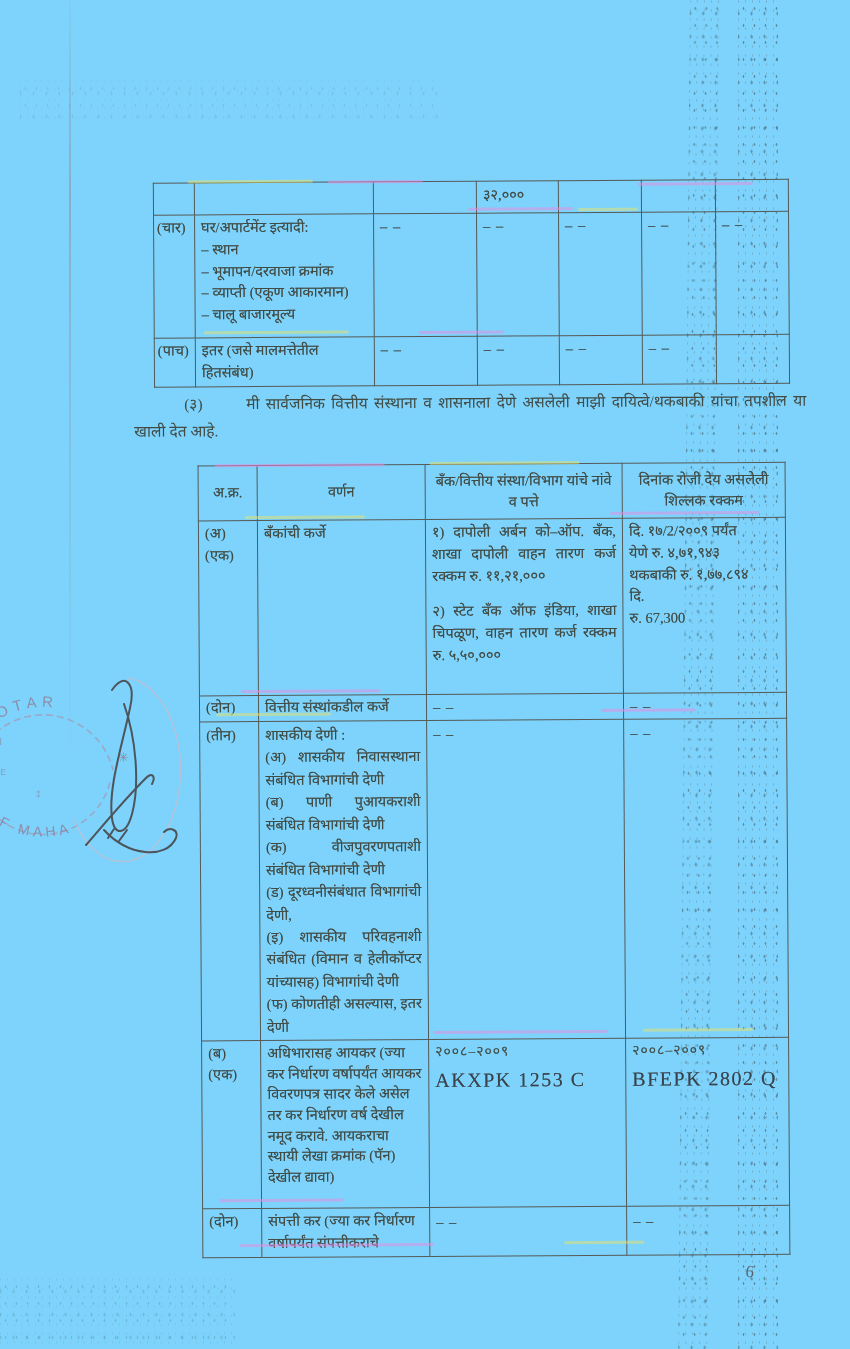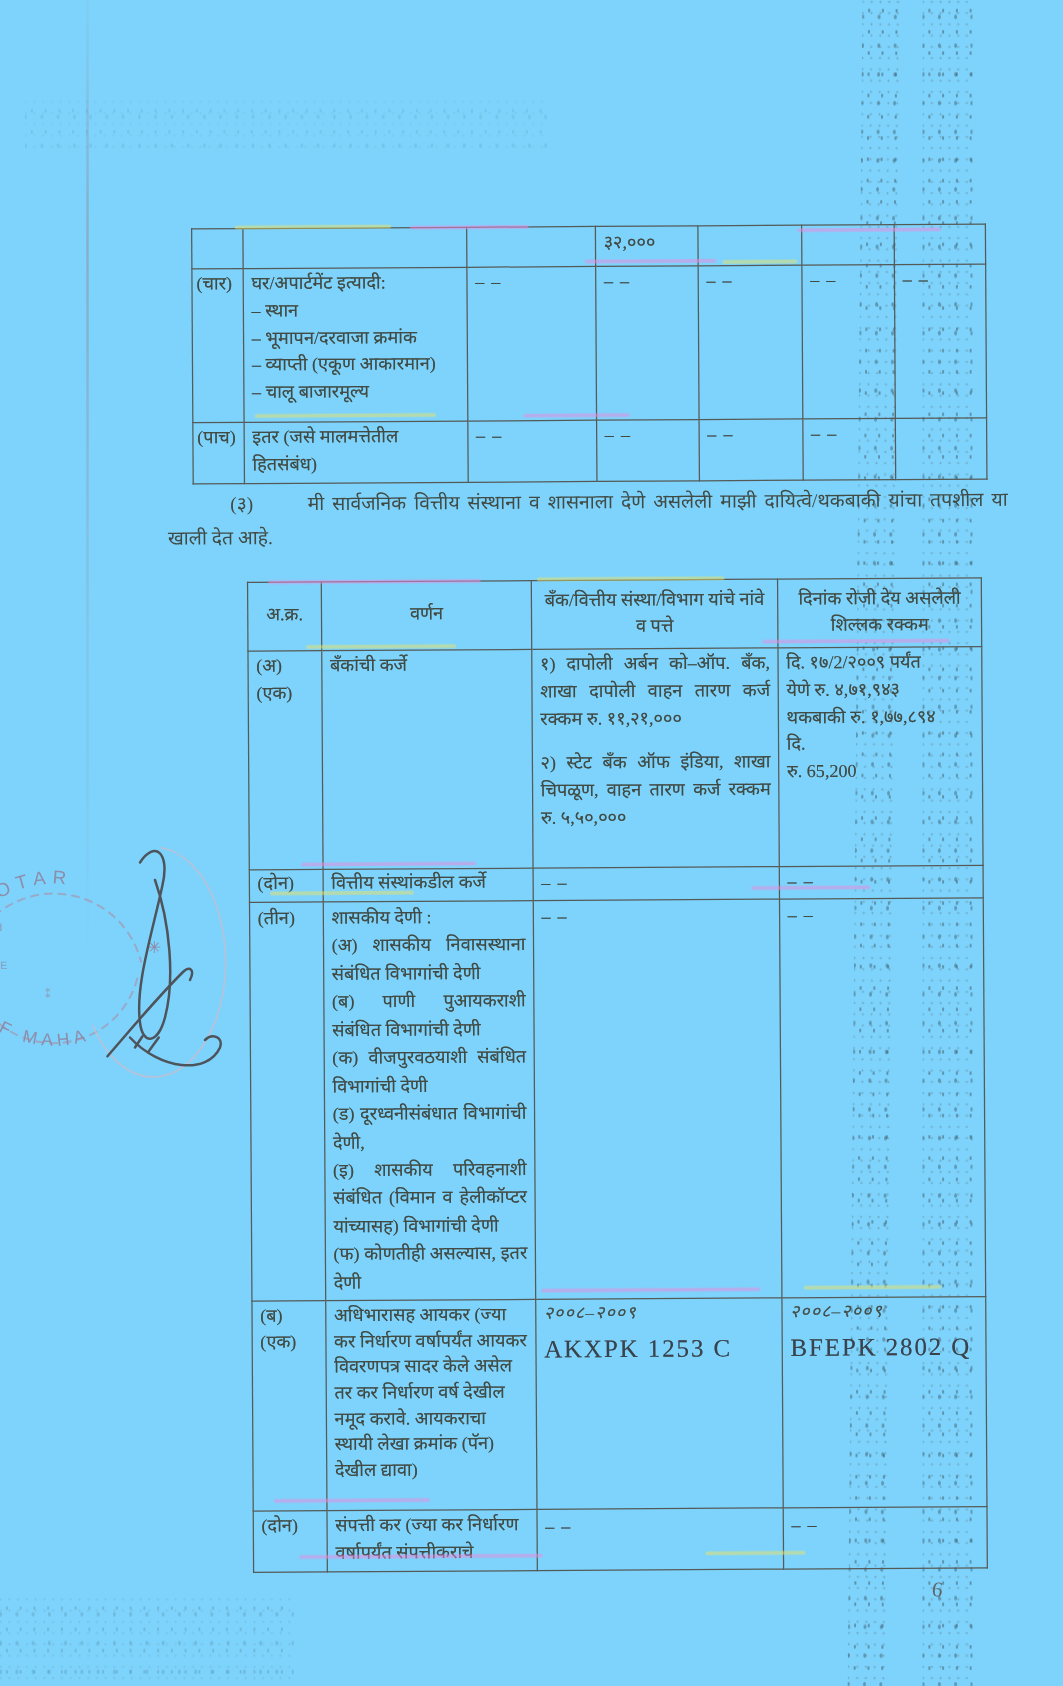--- a/index.html
+++ b/index.html
@@ -47,21 +47,21 @@
   #mainTable .rowC td{height:314px;line-height:1.55;}
   #mainTable .rowD td{height:163px;line-height:1.42;}
   #mainTable .rowE td{height:42px;}
   .entry2{margin-top:14px;}
   .bal-gap{margin-top:26px;}
   .pan{
     font-family:"Liberation Serif","DejaVu Serif",serif;
     font-size:20px;letter-spacing:1.5px;color:#39424d;margin-top:4px;
     white-space:nowrap;
   }
-  .hand-year{font-size:14px;letter-spacing:1px;color:#45504a;font-style:italic;}
+  .hand-year{font-size:14px;letter-spacing:1px;color:#45504a;}
   .sub-line{margin:0;}
   .desc-just{text-align:justify;}
 
   
   .pageno{position:absolute;left:741px;top:1264px;font-size:17px;color:#5f6468;transform:rotate(7deg);}
 
   
   .fr{position:absolute;height:2.5px;border-radius:2px;opacity:.5;filter:blur(.35px);pointer-events:none;}
   .fy{background:#ece464;}
   .fm{background:#ee8ade;}
@@ -175,36 +175,36 @@
         <td>बँकांची कर्जे</td>
         <td>
           <div class="desc-just">१) दापोली अर्बन को–ऑप. बँक, शाखा दापोली वाहन तारण कर्ज रक्कम रु. ११,२१,०००</div>
           <div class="desc-just entry2">२) स्टेट बँक ऑफ इंडिया, शाखा चिपळूण, वाहन तारण कर्ज रक्कम रु. ५,५०,०००</div>
         </td>
         <td>
           <div class="sub-line">दि. १७/2/२००९ पर्यंत</div>
           <div class="sub-line">येणे रु. ४,७१,९४३</div>
           <div class="sub-line">थकबाकी रु. १,७७,८९४</div>
           <div class="sub-line bal-gap">दि.</div>
-          <div class="sub-line">रु. 65,200</div>
+          <div class="sub-line">रु. 67,300</div>
         </td>
       </tr>
       <tr class="rowB">
         <td>(दोन)</td>
         <td>वित्तीय संस्थांकडील कर्जे</td>
         <td class="dash-cell" style="padding-top:2px">– –</td>
         <td class="dash-cell" style="padding-top:2px">– –</td>
       </tr>
       <tr class="rowC">
         <td>(तीन)</td>
         <td>
           <div class="sub-line">शासकीय देणी :</div>
           <div class="sub-line desc-just">(अ) शासकीय निवासस्थाना संबंधित विभागांची देणी</div>
           <div class="sub-line desc-just">(ब) पाणी पुआयकराशी संबंधित विभागांची देणी</div>
-          <div class="sub-line desc-just">(क) वीजपुरवठयाशी संबंधित विभागांची देणी</div>
+          <div class="sub-line desc-just">(क) वीजपुवरणपताशी संबंधित विभागांची देणी</div>
           <div class="sub-line desc-just">(ड) दूरध्वनीसंबंधात विभागांची देणी,</div>
           <div class="sub-line desc-just">(इ) शासकीय परिवहनाशी संबंधित (विमान व हेलीकॉप्टर यांच्यासह) विभागांची देणी</div>
           <div class="sub-line desc-just">(फ) कोणतीही असल्यास, इतर देणी</div>
         </td>
         <td class="dash-cell">– –</td>
         <td class="dash-cell">– –</td>
       </tr>
       <tr class="rowD">
         <td>(ब) (एक)</td>
         <td class="desc-just">अधिभारासह आयकर (ज्या कर निर्धारण वर्षापर्यंत आयकर विवरणपत्र सादर केले असेल तर कर निर्धारण वर्ष देखील नमूद करावे. आयकराचा स्थायी लेखा क्रमांक (पॅन) देखील द्यावा)</td>

